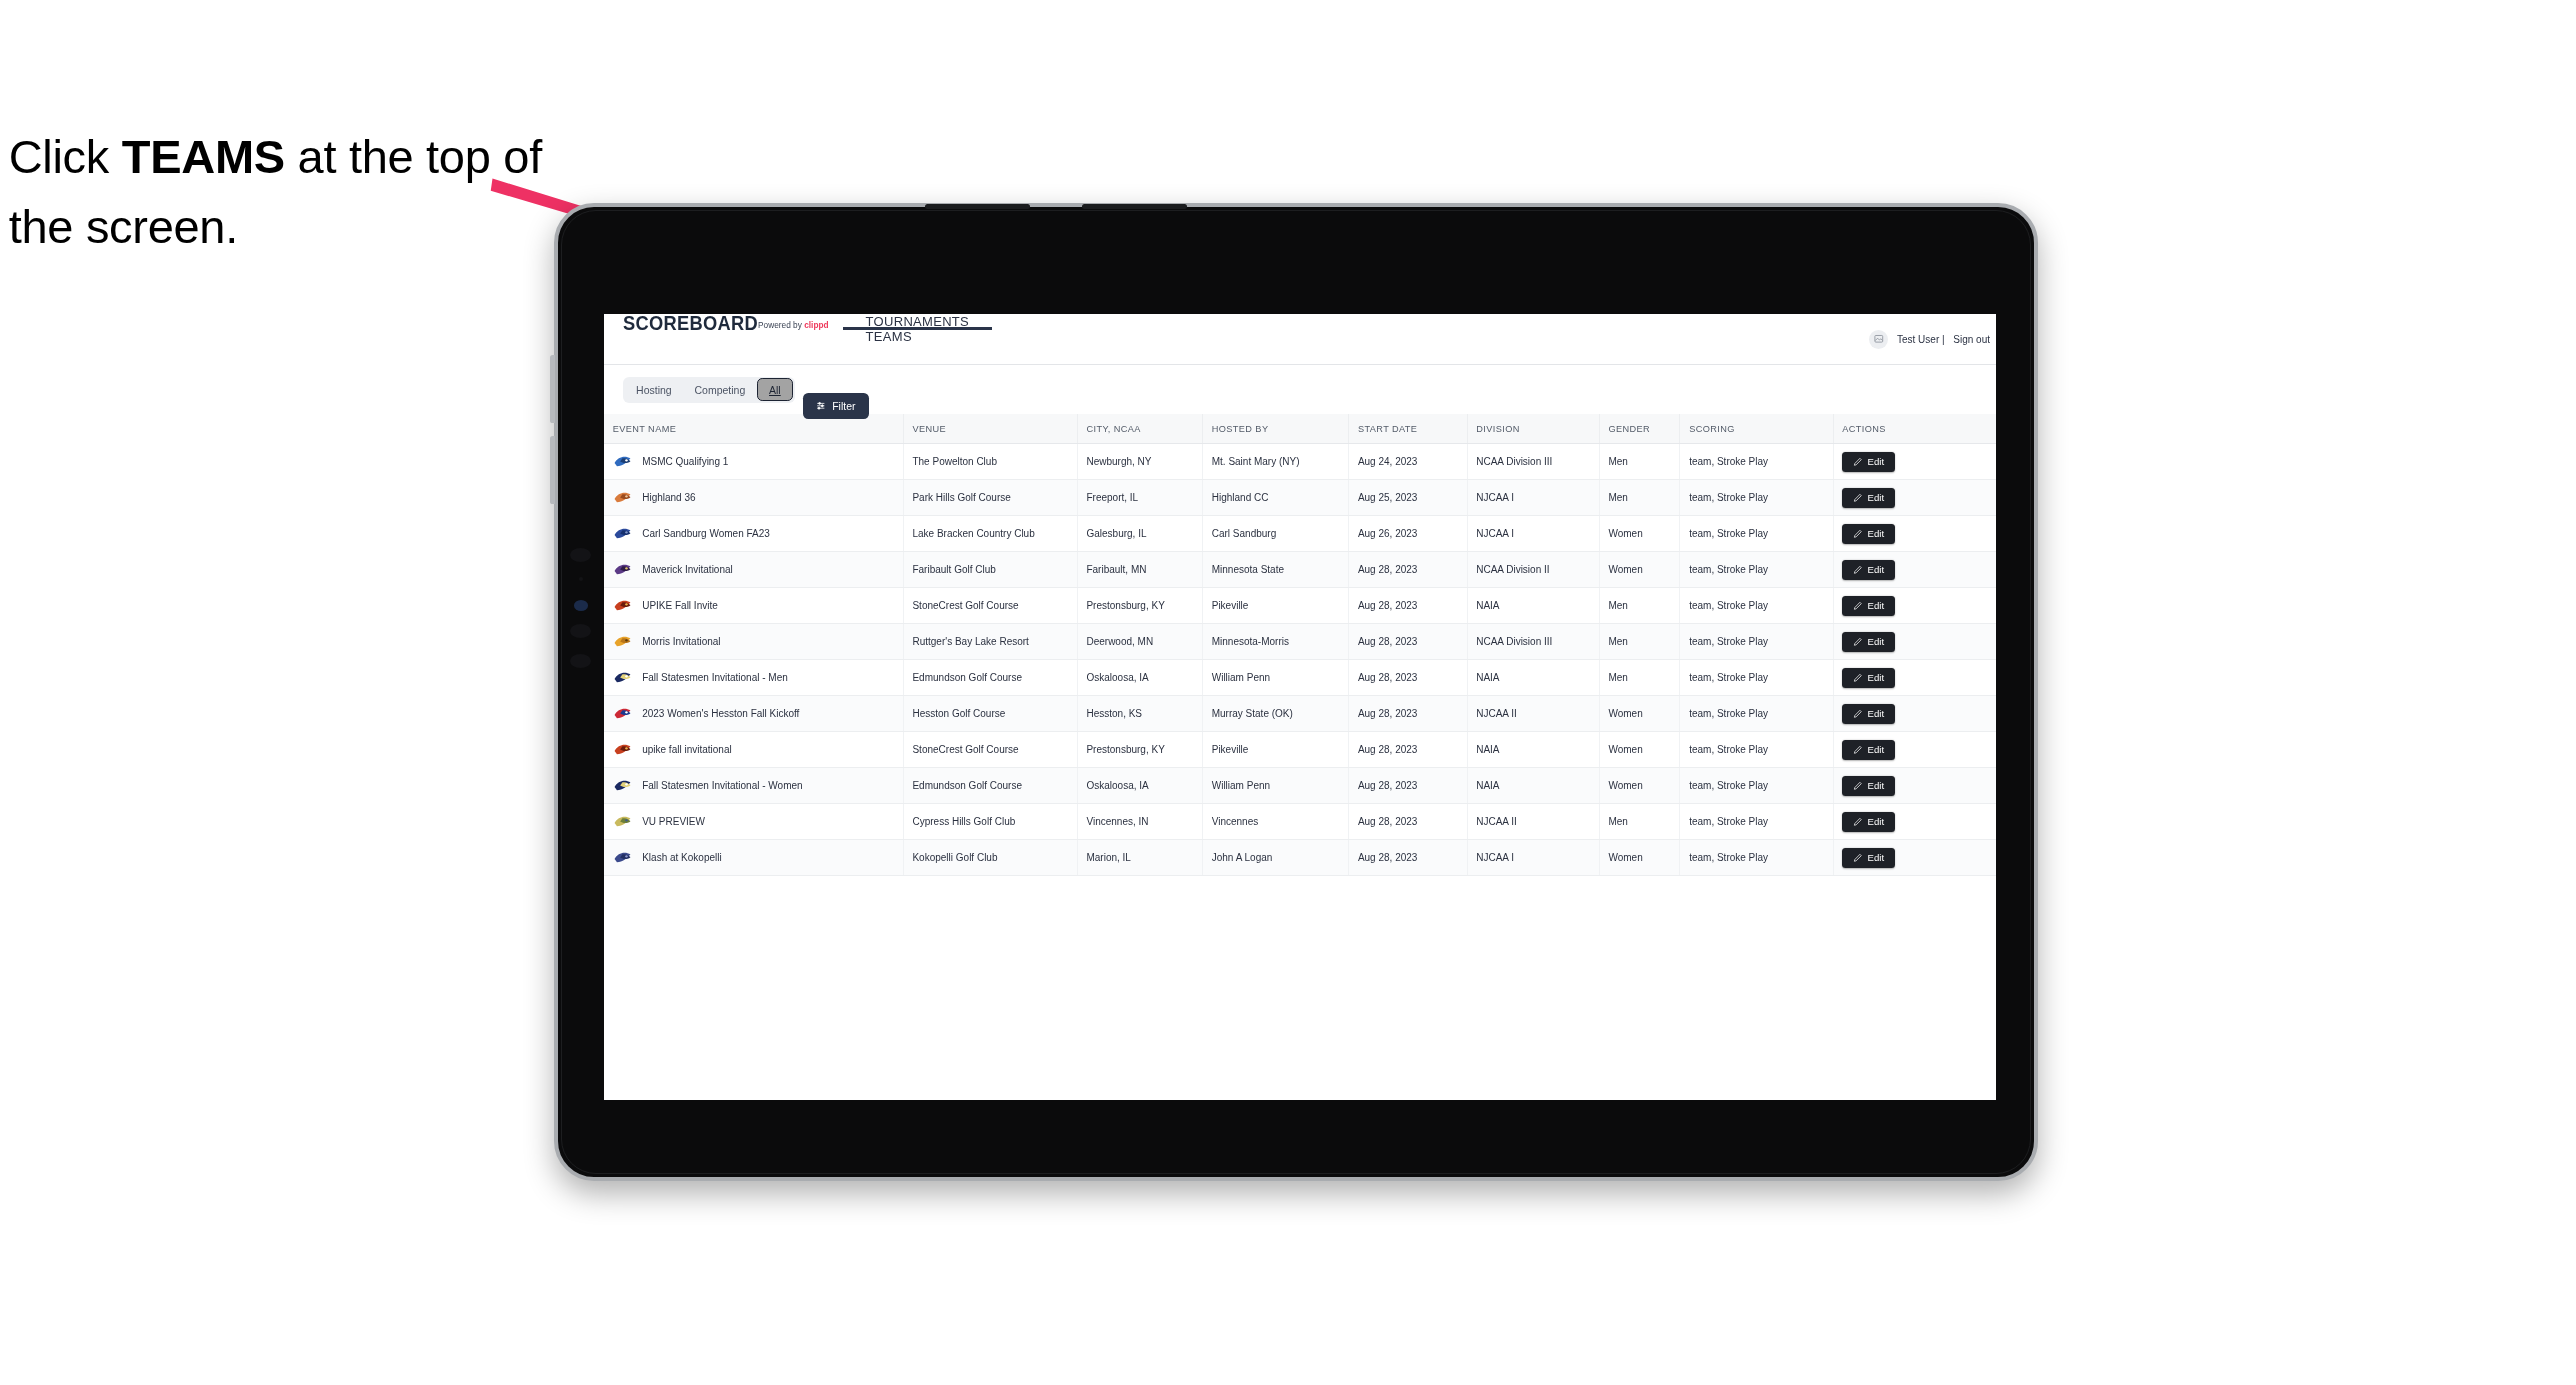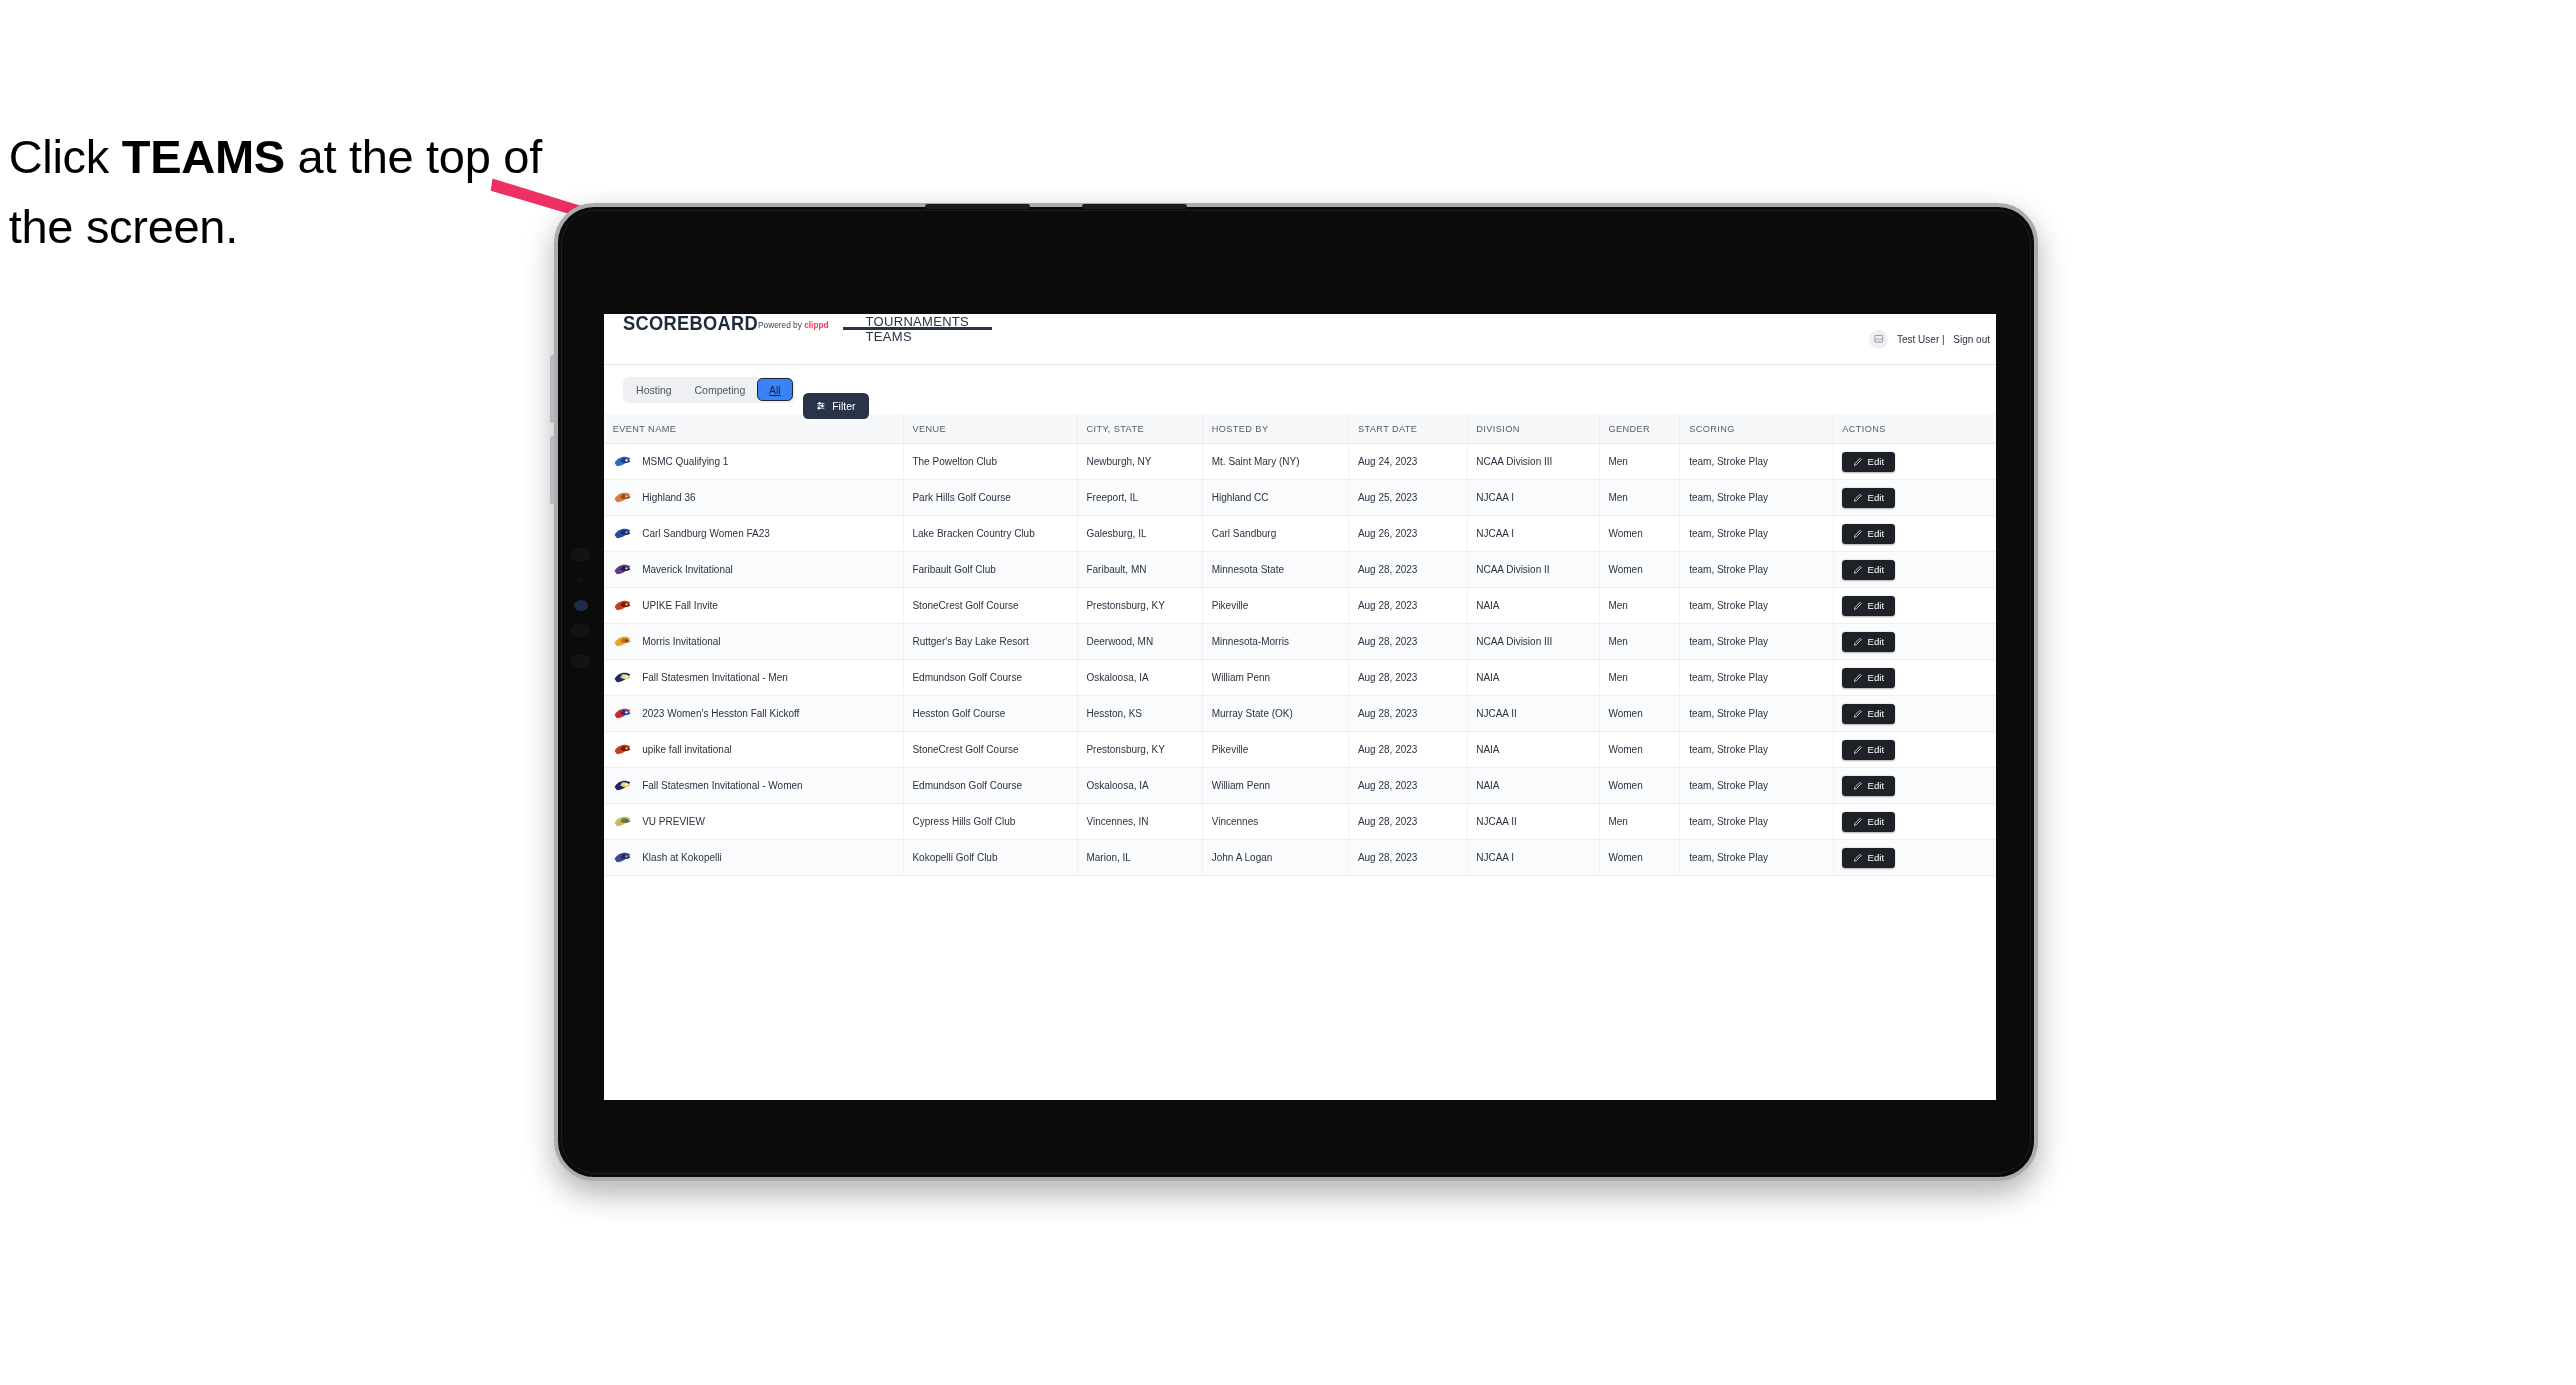--- a/index.html
+++ b/index.html
@@ -136,21 +136,21 @@
     height: 26px; padding: 1.7px;
   }
   .seg-item {
     padding: 0 11.4px; height: 23px;
     display:flex; align-items:center;
     font-size: 10.5px; color:#4c5464;
     border-radius: 5.2px; cursor: pointer;
     white-space: nowrap;
   }
   .seg-item.active {
-    background:#3b82f6; color:#1d2433;
+    background:#a3a3a3; color:#1d2433;
     border: 1.3px solid #1d2433;
     font-weight: 500;
     text-decoration: underline;
   }
   .filter-btn {
     margin-left: 8.7px;
     height: 26px; padding: 0 13px;
     display:flex; align-items:center; gap:6.1px;
     background:#2a3449; color:#fff;
     font-size: 10.5px; border-radius: 5.2px; cursor:pointer;
@@ -313,21 +313,21 @@
             <col class="c-date">
               <col class="c-div">
               <col class="c-gender">
               <col class="c-scoring">
               <col class="c-actions">
           </colgroup>
           <thead>
             <tr>
               <th>EVENT NAME</th>
               <th>VENUE</th>
-              <th>CITY, STATE</th>
+              <th>CITY, NCAA</th>
               <th>HOSTED BY</th>
               <th>START DATE</th>
               <th>DIVISION</th>
               <th>GENDER</th>
               <th>SCORING</th>
               <th>ACTIONS</th>
             </tr>
           </thead>
           <tbody id="tbody">
               <tr>

